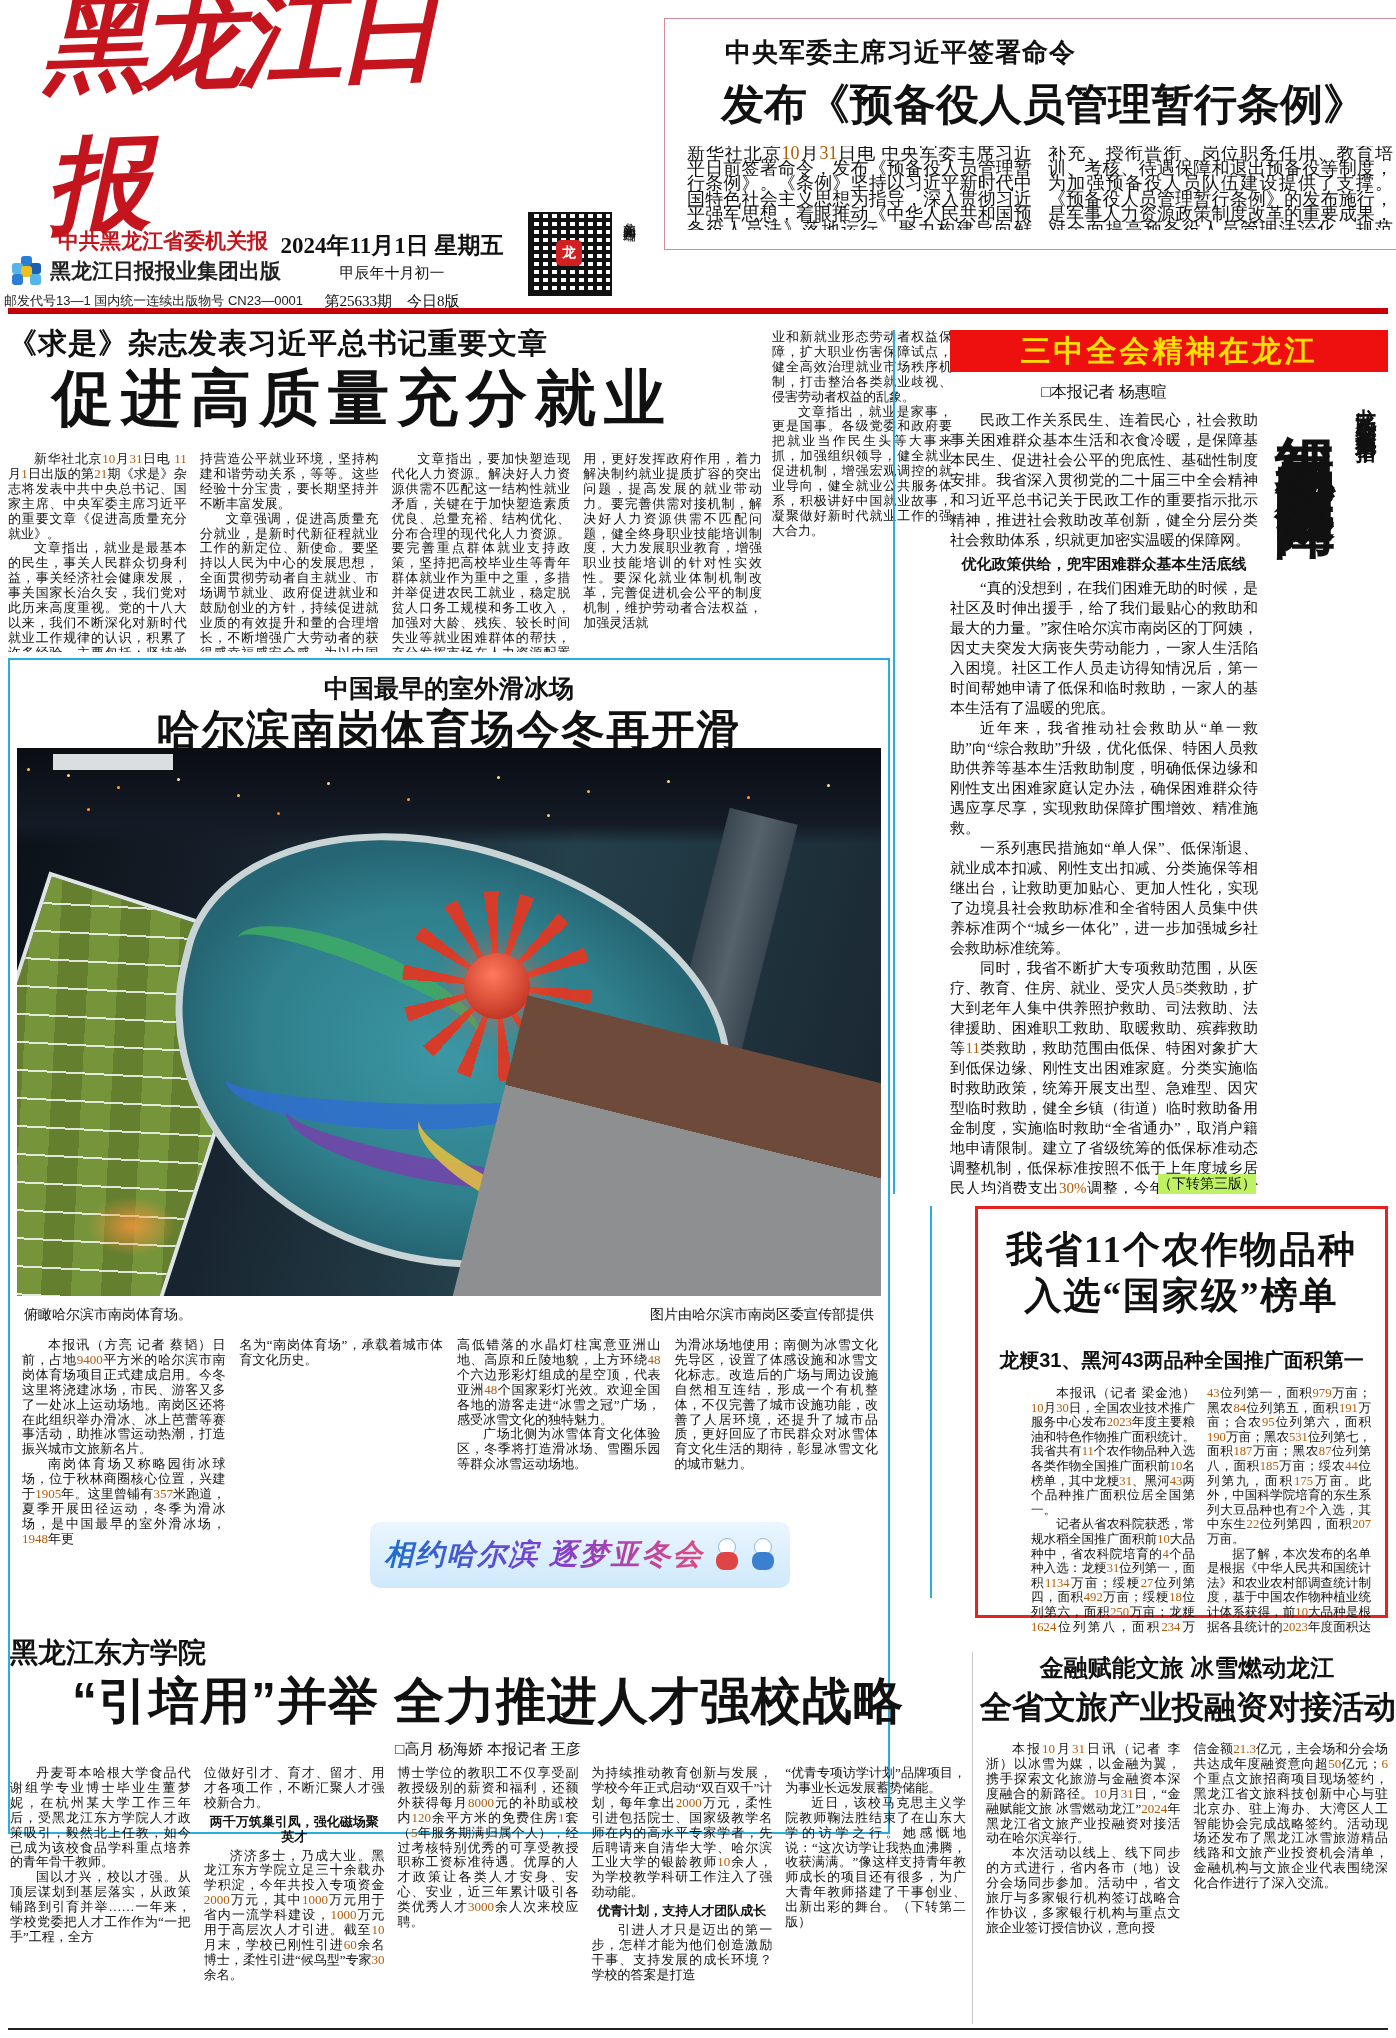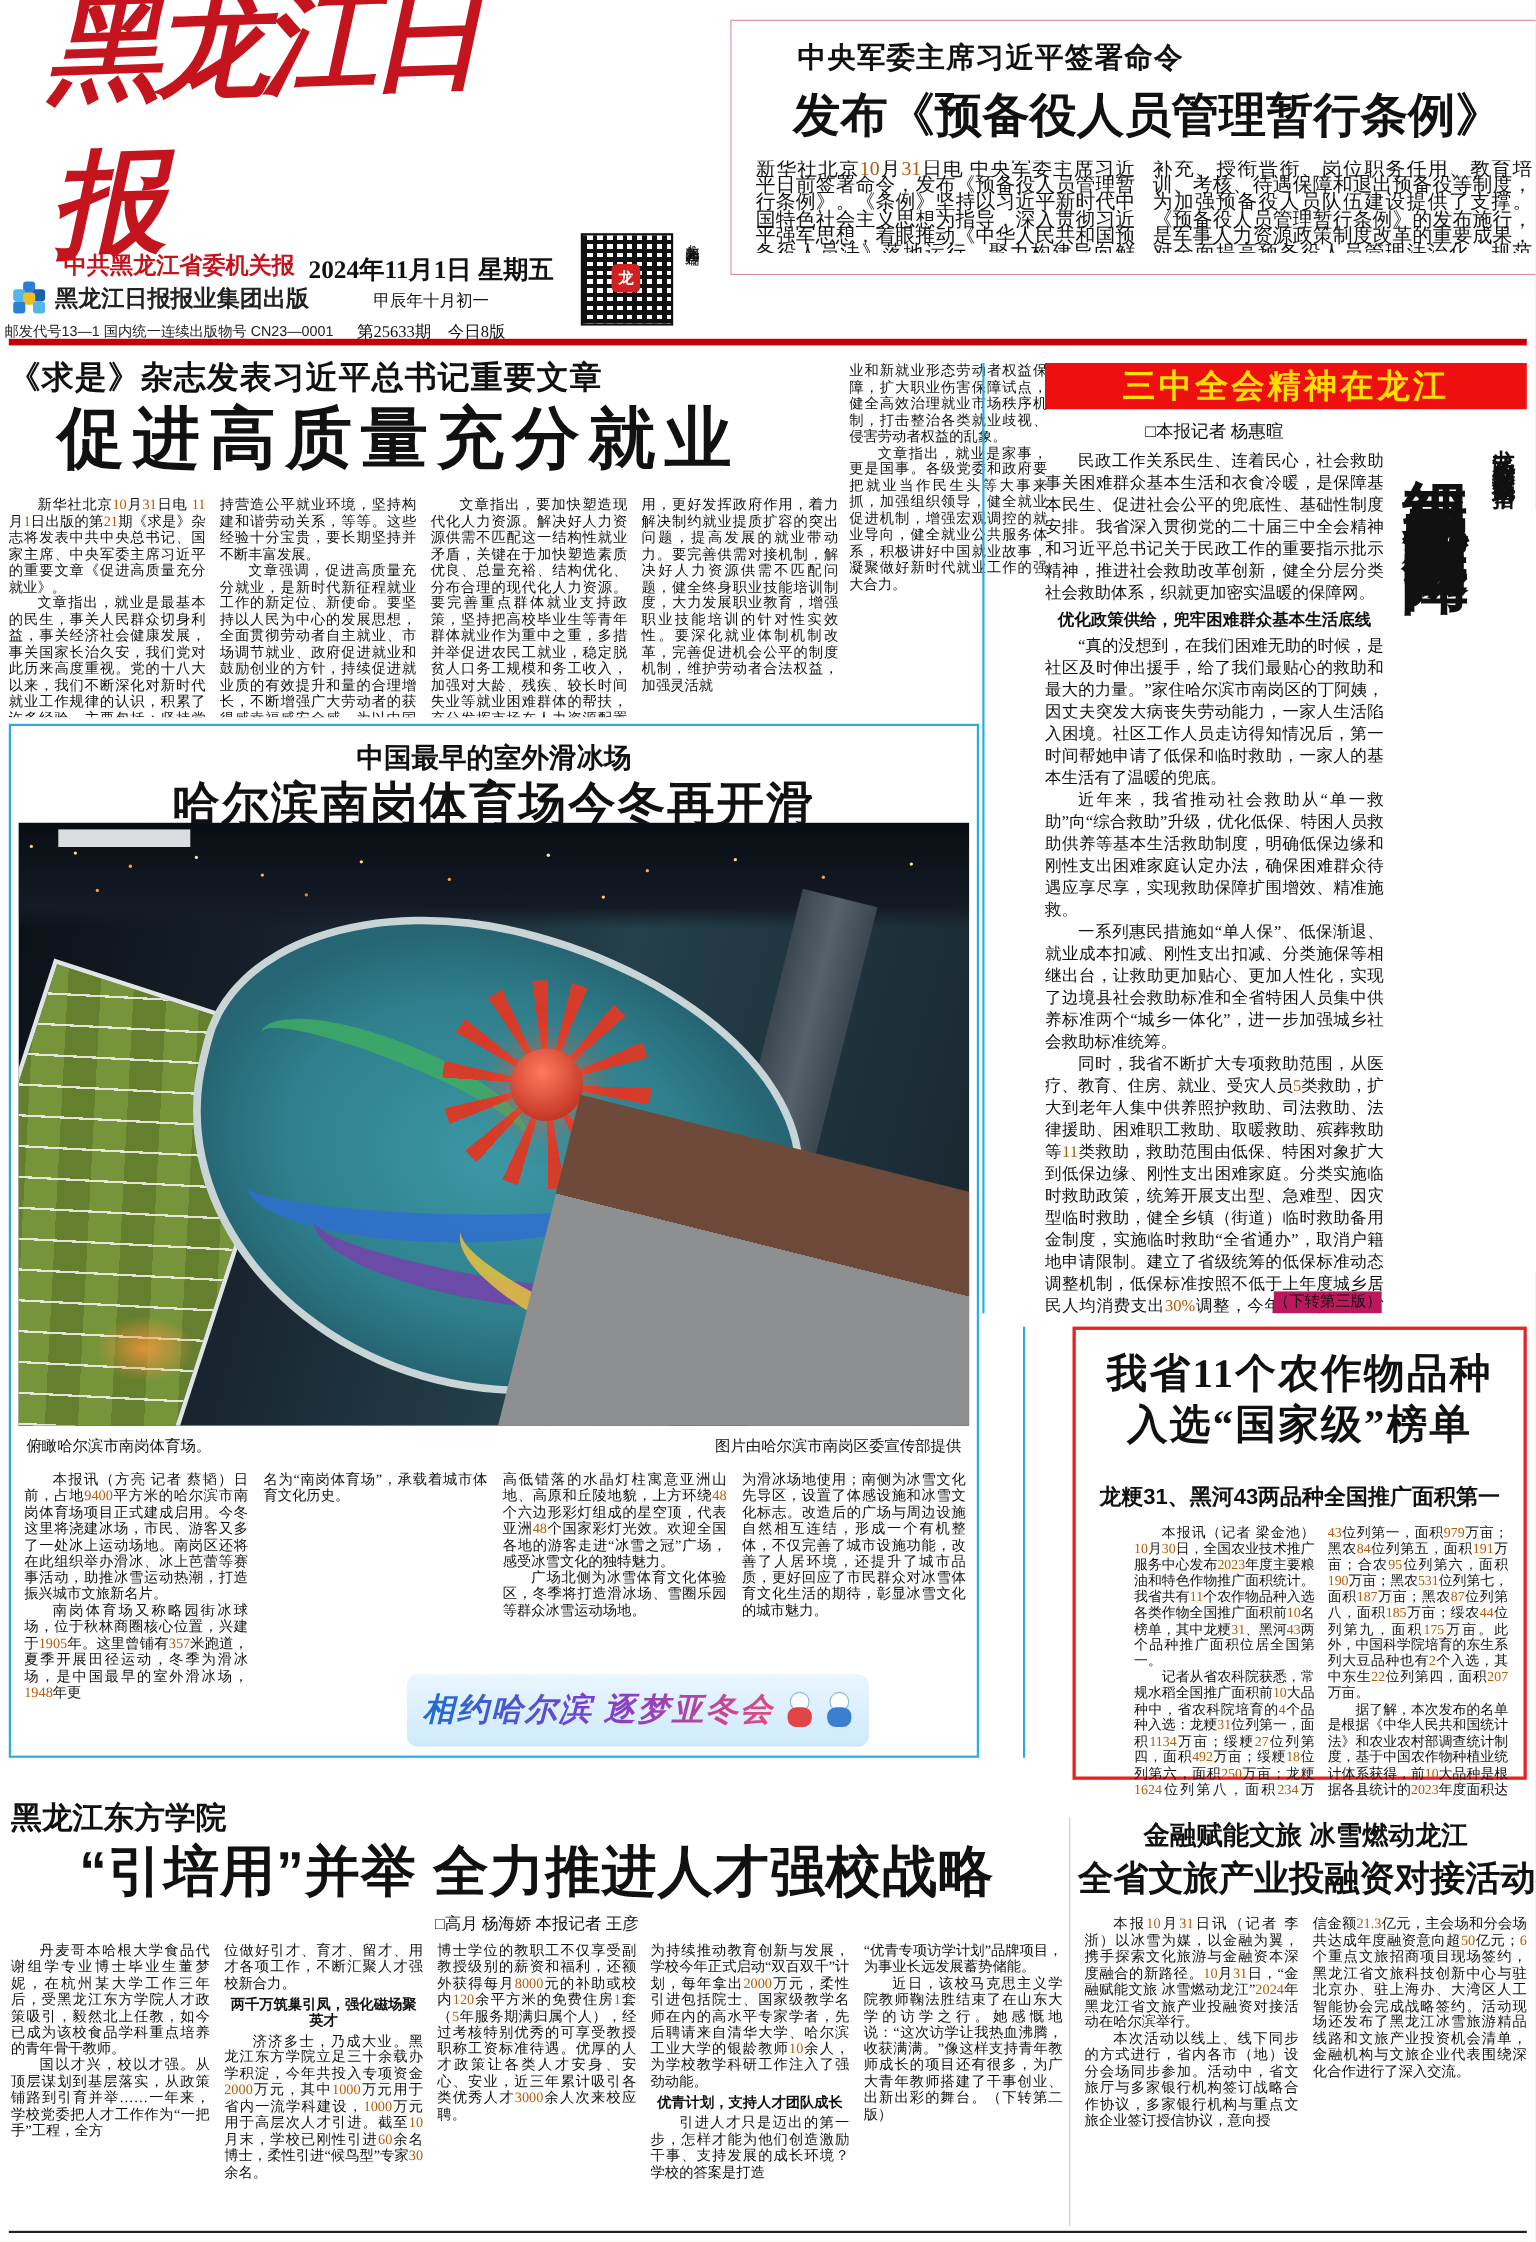--- a/index.html
+++ b/index.html
@@ -50,21 +50,21 @@
   .redrule { left:8px; top:308px; width:1380px; height:6px; background:#c50008; }
 
   
   .emkicker { left:8px; top:324px; font-size:29px; font-weight:bold; letter-spacing:1px; }
   .emhead { left:52px; top:358px; width:600px; font-size:61px; font-weight:900; letter-spacing:8px; white-space:nowrap; }
   .emcols { left:8px; top:452px; width:754px; height:200px; display:flex; gap:13px; }
   .emcols .col { flex:1; }
   .emc5 { left:772px; top:330px; width:180px; height:322px; }
 
   
-  .spbox { left:8px; top:658px; width:882px; height:940px; border:2px solid #2aaede; }
+  .spbox { left:8px; top:658px; width:882px; height:1176px; border:2px solid #2aaede; }
   .spkicker { position:absolute; left:0; top:12px; width:100%; text-align:center; font-size:25px; font-weight:bold; }
   .sphead { position:absolute; left:0; top:42px; width:100%; text-align:center; font-size:43px; font-weight:900; letter-spacing:2px; }
   .photo { position:absolute; left:7px; top:88px; width:864px; height:548px; overflow:hidden;
            background:linear-gradient(105deg,#0b1016 0%,#17222d 28%,#24404b 58%,#19242e 100%); }
   .caprow { position:absolute; left:14px; top:646px; width:850px; display:flex; justify-content:space-between; font-size:14px; }
   .spcols { position:absolute; left:12px; top:678px; width:856px; height:252px; display:flex; gap:14px; }
   .spcols .col { flex:1; }
   .promo { position:absolute; left:360px; top:862px; width:420px; height:66px; border-radius:10px;
            background:linear-gradient(180deg,#eaf6ff,#cfe9fb); display:flex; align-items:center; justify-content:center; gap:10px; }
   .promotext { font-size:29px; font-weight:900; font-style:italic; letter-spacing:2px;
@@ -110,21 +110,21 @@
       background:linear-gradient(90deg,#3a4750,#55626b,#3a4750); }
   .ph-glow { position:absolute; left:70px; bottom:40px; width:90px; height:60px; border-radius:50%;
       background:radial-gradient(closest-side,rgba(255,150,60,.8),transparent); }
 
   
   .banner { left:950px; top:330px; width:438px; height:42px; background:#ee0f0f; color:#ffdf00;
             display:flex; align-items:center; justify-content:center; font-size:30px; font-weight:900; letter-spacing:3px; }
   .ljbyline { left:950px; top:382px; width:308px; text-align:center; font-size:16px; }
   .ljtext { left:950px; top:410px; width:308px; height:784px; font-size:15px; line-height:20px; overflow:hidden; }
   .ljtext p { text-indent:2em; }
-  .ljjump { position:absolute; right:2px; bottom:0; background:#be185d; text-indent:0 !important; font-size:14px; }
+  .ljjump { position:absolute; right:2px; bottom:0; background:#bef264; text-indent:0 !important; font-size:14px; }
   .ljvhead { left:1262px; top:388px; height:772px; width:86px; font-size:60px; font-weight:900;
              letter-spacing:6px; line-height:86px; }
   .ljvkick { left:1352px; top:392px; height:380px; font-size:21px; font-weight:bold; letter-spacing:3px; }
   .bluebar1 { left:893px; top:330px; width:2px; height:864px; background:#2aaede; }
   .bluebar2 { left:930px; top:1206px; width:2px; height:392px; background:#2aaede; }
 
   
   .seedbox { left:975px; top:1206px; width:413px; height:412px; border:3px solid #e62222; padding:18px 14px 8px; }
   .seedh { text-align:center; font-size:37px; font-weight:900; letter-spacing:2px; line-height:46px; }
   .seedsub { text-align:center; font-size:20px; font-weight:bold; margin-top:28px; }

